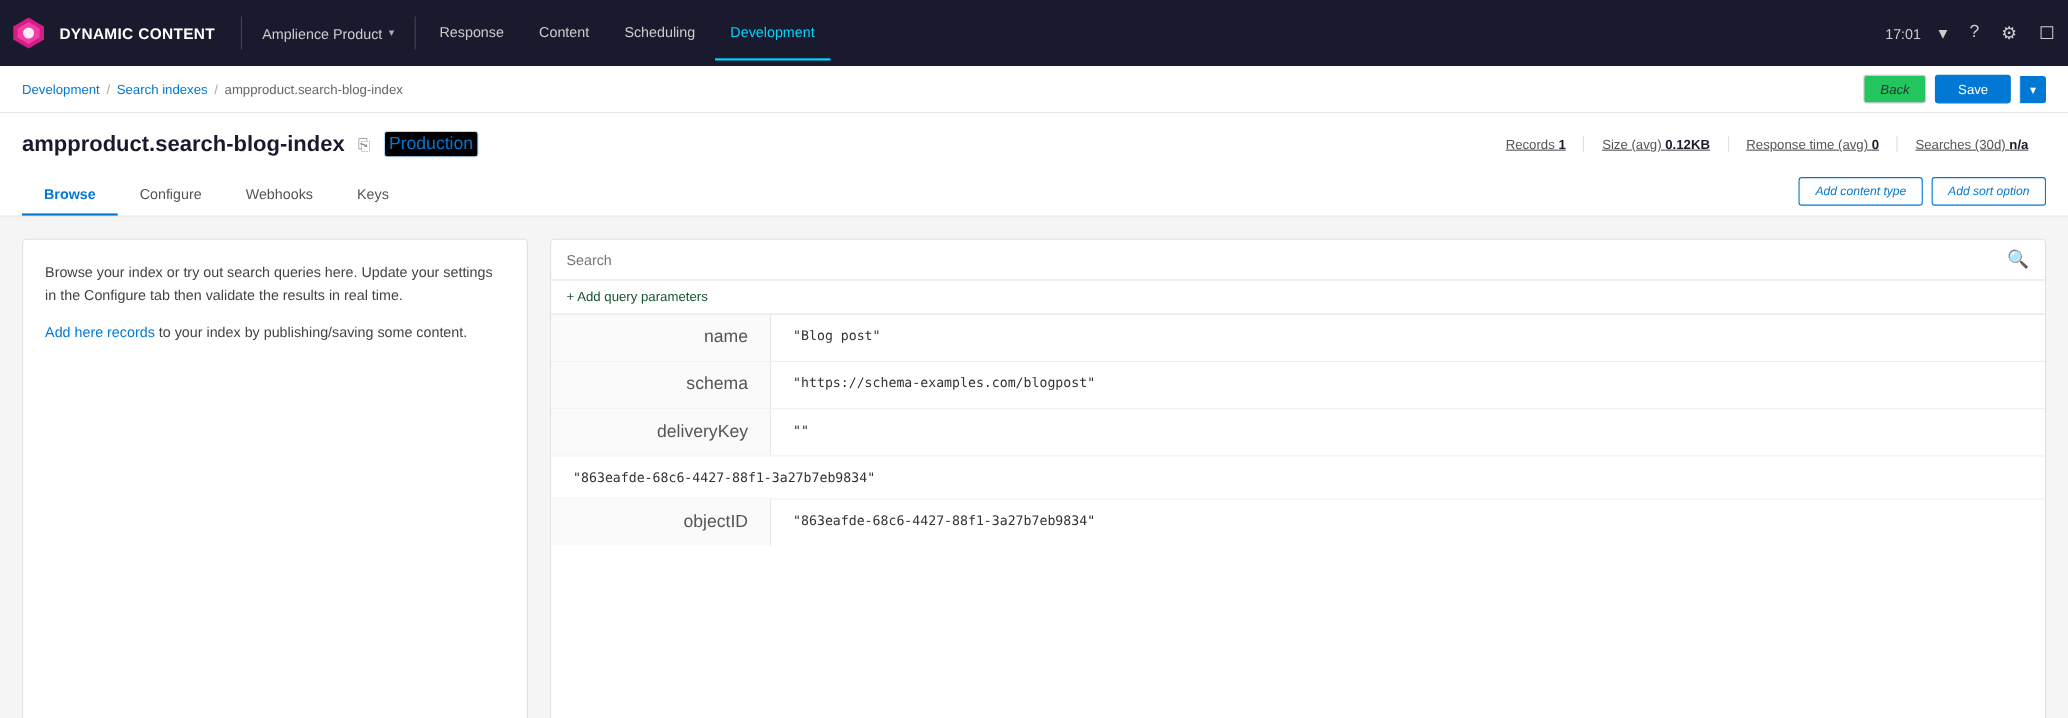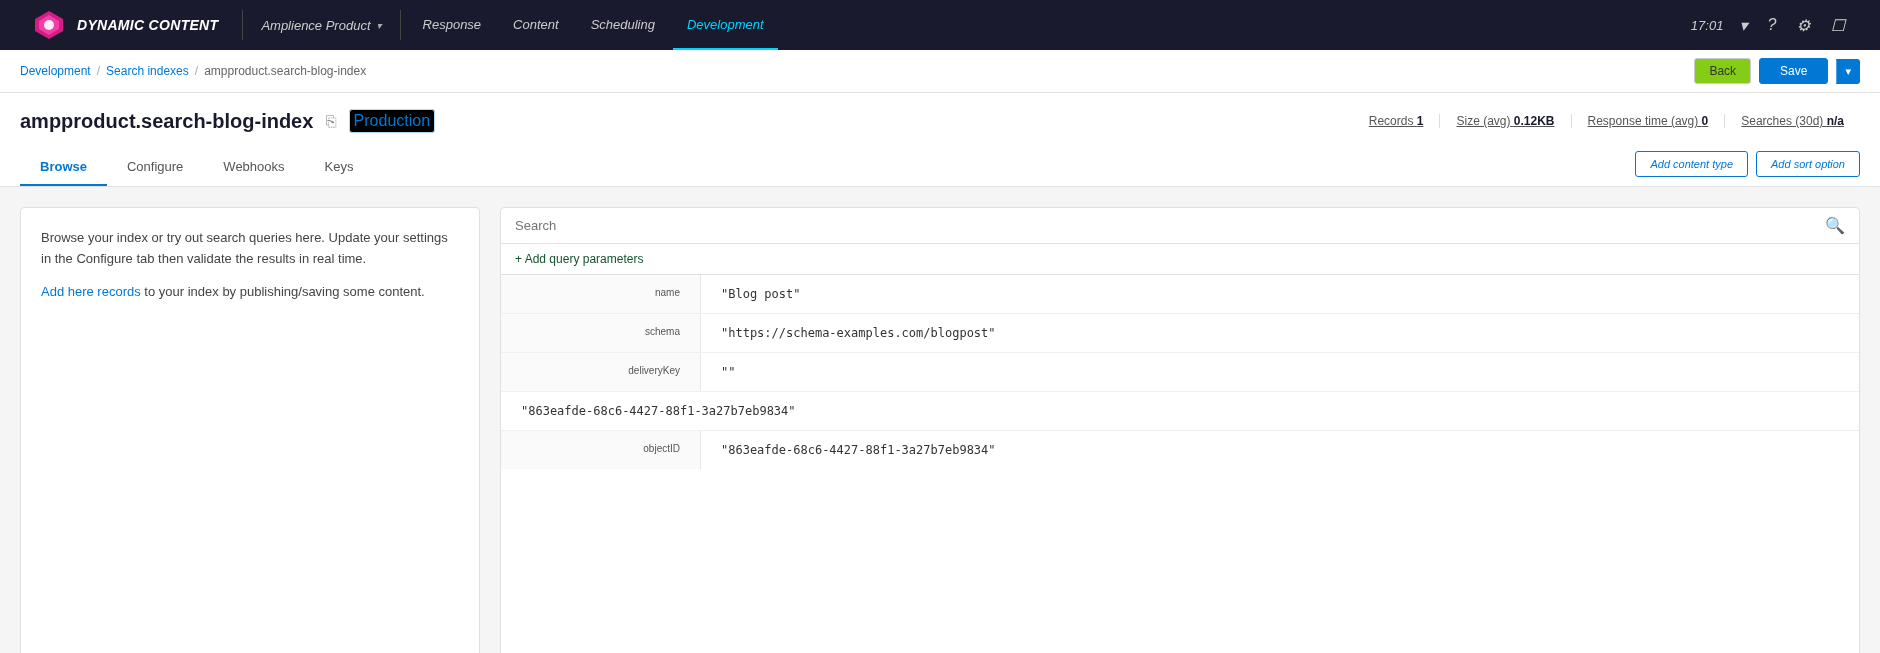--- a/index.html
+++ b/index.html
@@ -3,24 +3,23 @@
   <meta charset="utf-8">
   <style>
     * { box-sizing: border-box; margin: 0; padding: 0; }
     body { font-family: 'Segoe UI', Arial, sans-serif; font-size: 13px; background: #f5f5f5; color: #333; }
 
     
     .top-nav {
       background: #1a1a2e;
       display: flex;
       align-items: center;
-      height: 50px;
-      padding: 0 31px;
+      height: 60px;
+      padding: 0 8px;
       color: #fff;
-      font-style: italic;
     }
     .logo-area {
       display: flex;
       align-items: center;
       gap: 10px;
       margin-right: 16px;
     }
     .logo-icon {
       width: 36px;
       height: 36px;
@@ -100,27 +99,28 @@
       cursor: pointer;
     }
     .breadcrumb-sep { color: #aaa; }
     .breadcrumb-actions {
       margin-left: auto;
       display: flex;
       align-items: center;
       gap: 8px;
     }
     .btn-back {
-      background: #84cc16;
+      background: #22c55e;
       border: 1px solid #ccc;
       border-radius: 3px;
       padding: 5px 14px;
       font-size: 12px;
       cursor: pointer;
       color: #333;
+      font-style: italic;
     }
     .btn-save {
       background: #0078d4;
       border: 1px solid #0078d4;
       border-radius: 3px;
       padding: 5px 20px;
       font-size: 12px;
       cursor: pointer;
       color: #fff;
     }
@@ -288,21 +288,21 @@
     .result-row {
       display: flex;
       border-bottom: 1px solid #f0f0f0;
     }
     .result-row:last-child { border-bottom: none; }
     .result-key {
       width: 200px;
       min-width: 200px;
       padding: 12px 20px;
       text-align: right;
-      font-size: 10px;
+      font-size: 16px;
       color: #555;
       background: #fafafa;
       border-right: 1px solid #e8e8e8;
       font-weight: 500;
     }
     .result-value {
       flex: 1;
       padding: 12px 20px;
       font-size: 12px;
       color: #333;

